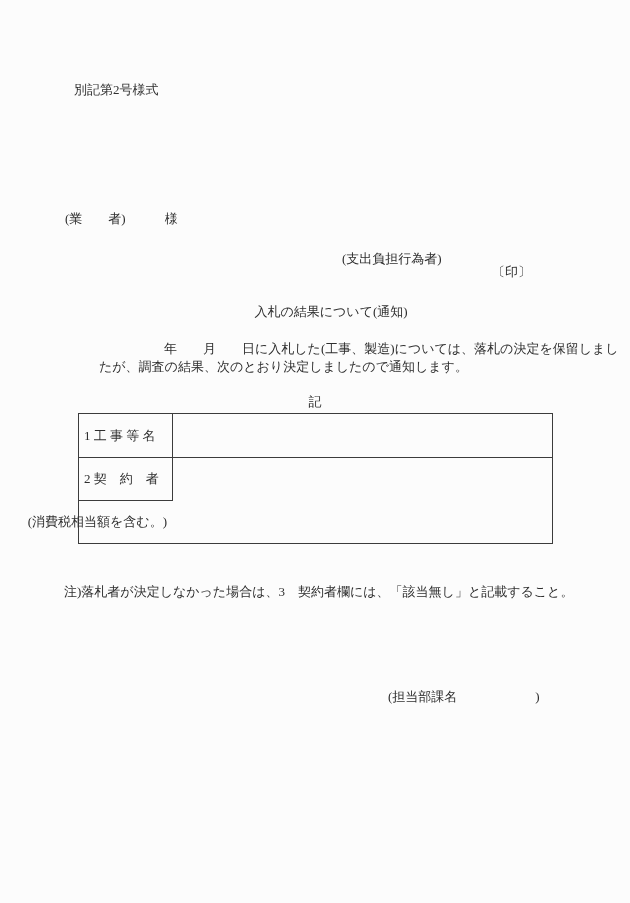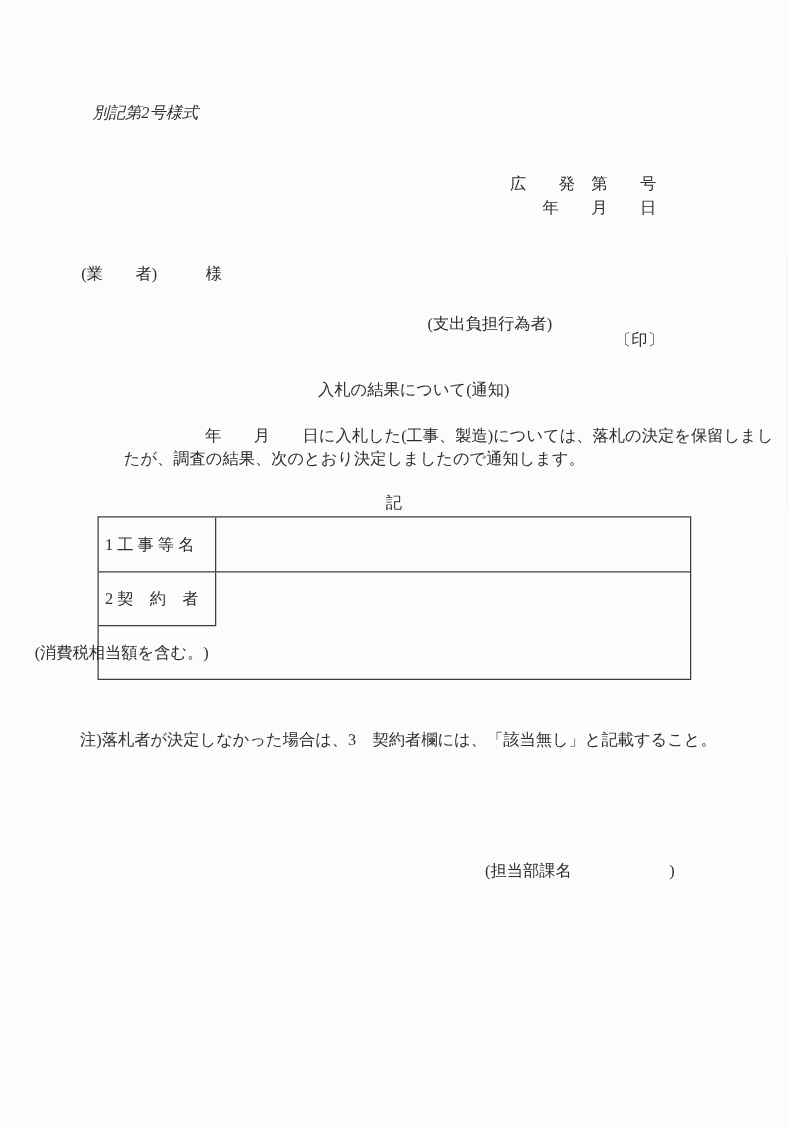--- a/index.html
+++ b/index.html
@@ -14,21 +14,21 @@
     margin: 0 auto;
     background: #fcfcfc;
     color: #2e2e2e;
     font-family: "Liberation Serif", "DejaVu Serif", serif;
     font-size: 13px;
     line-height: 1.35;
     overflow: hidden;
   }
   .abs { position: absolute; white-space: pre; }
 
-  .form-code   { left: 74px;  top: 81px; font-style: italic; }
+  .form-code   { left: 74px;  top: 81px; }
 
   .doc-number-block {
     position: absolute;
     top: 137px;
     right: 105px;
     text-align: right;
   }
   .doc-number-block div { white-space: pre; line-height: 19px; }
 
   .addressee   { left: 65px;  top: 210px; }
@@ -90,24 +90,20 @@
   .note-line  { left: 64px;  top: 583px; }
   .department { left: 388px; top: 688px; }
 </style>
 </head>
 <body>
 
 <div class="page">
 
   <div class="abs form-code">別記第2号様式</div>
 
-  <div class="doc-number-block">
-    <div>広　　発　第　　号</div>
-    <div>年　　月　　日</div>
-  </div>
 
   <div class="abs addressee">(業　　者)　　　様</div>
 
   <div class="abs issuer-label">(支出負担行為者)</div>
 
   <div class="abs seal-mark">〔印〕</div>
 
   <div class="doc-title">入札の結果について(通知)</div>
 
   <div class="body-para">

